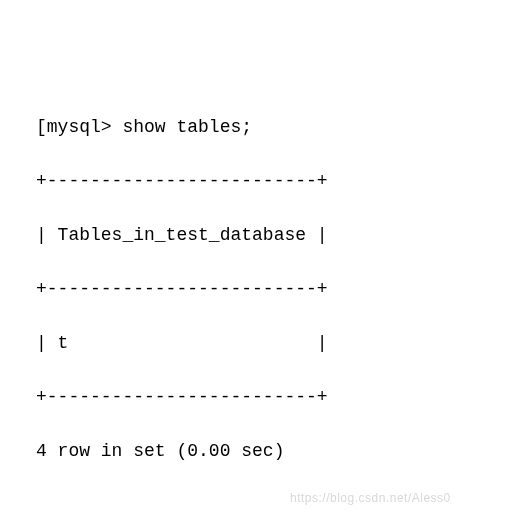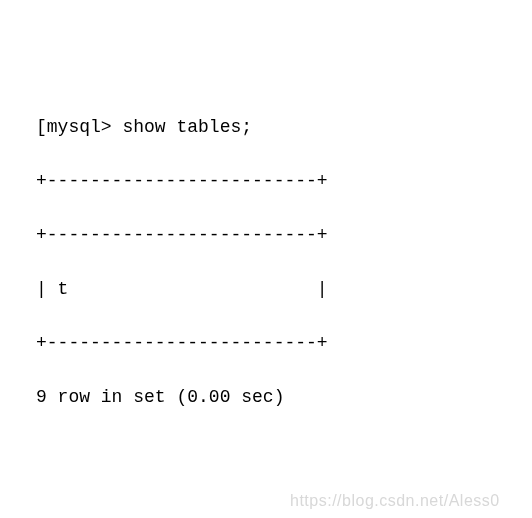--- a/index.html
+++ b/index.html
@@ -17,36 +17,37 @@
       white-space: pre;
       width: 532px;
     }
     .line {
       display: block;
       margin-left: 32px;
     }
     .watermark {
       position: absolute;
       color: #d8d8d8;
-      font-size: 16px;
+      font-size: 12px;
       font-family: Arial, sans-serif;
       letter-spacing: 0.5px;
     }
   </style>
 </head>
 <body>
 
 
 
 <div><span class="line"><span>[</span><span>mysql&gt; </span><span>show tables;</span></span>
 <span class="line">+-------------------------+</span>
+<span class="line">| Tables_in_test_database |</span>
 <span class="line">+-------------------------+</span>
 <span class="line">| t                       |</span>
 <span class="line">+-------------------------+</span>
-<span class="line">9 row in set (0.00 sec)</span>
+<span class="line">4 row in set (0.00 sec)</span>
 <span class="line"> </span>
 
 
 
 
 
 
 
 
 

